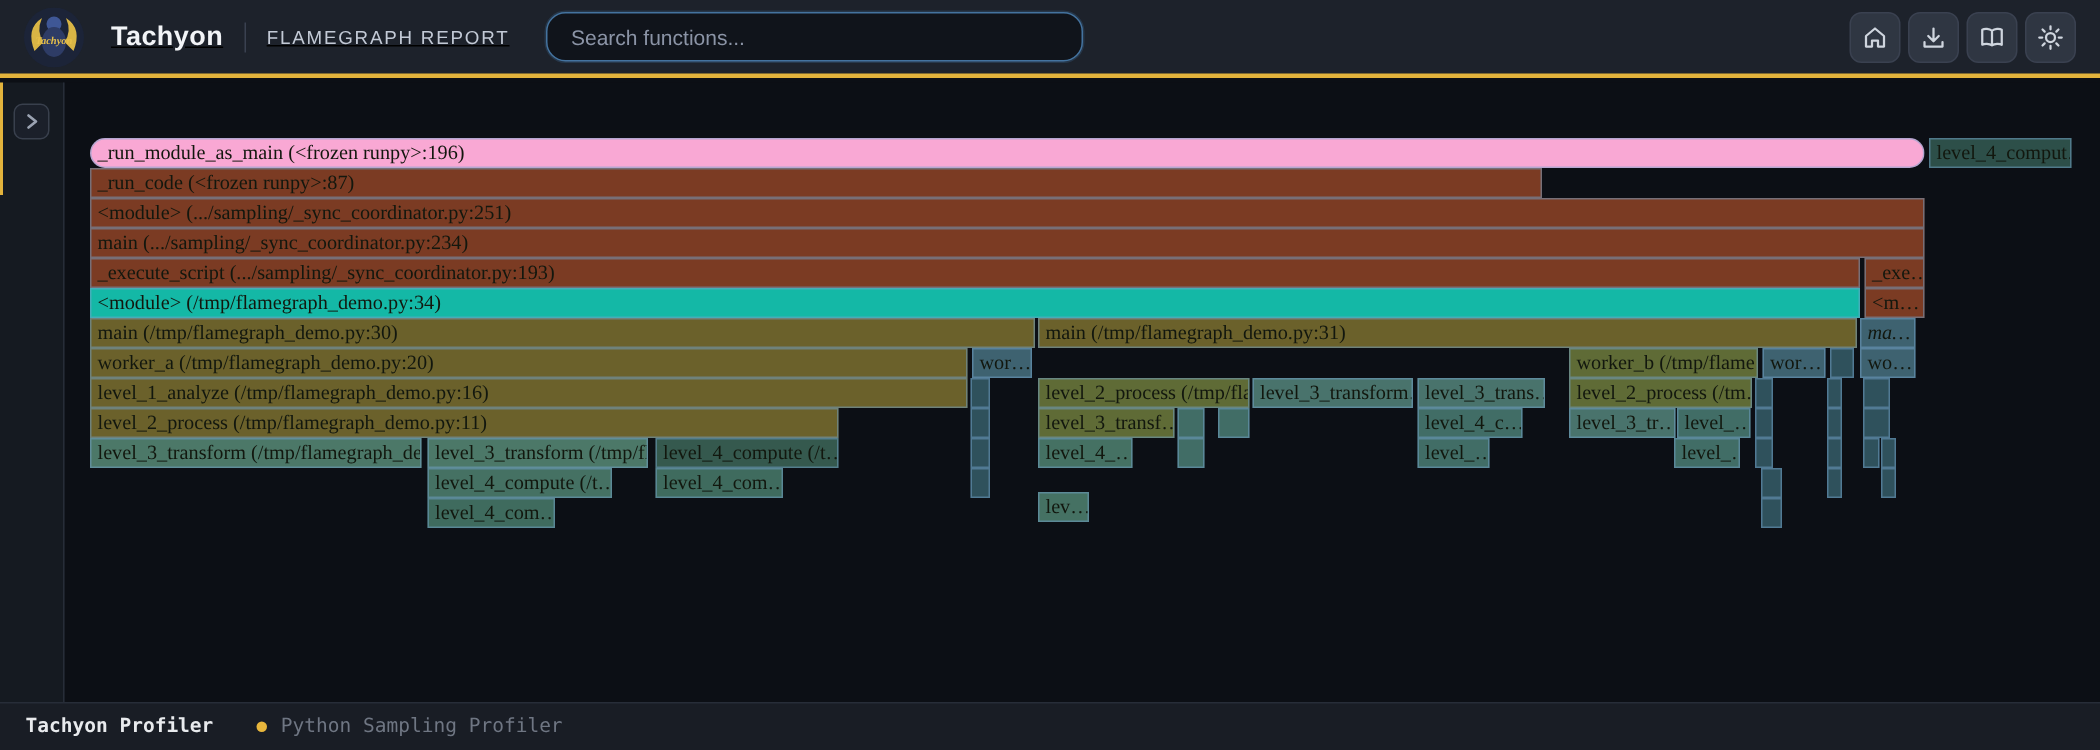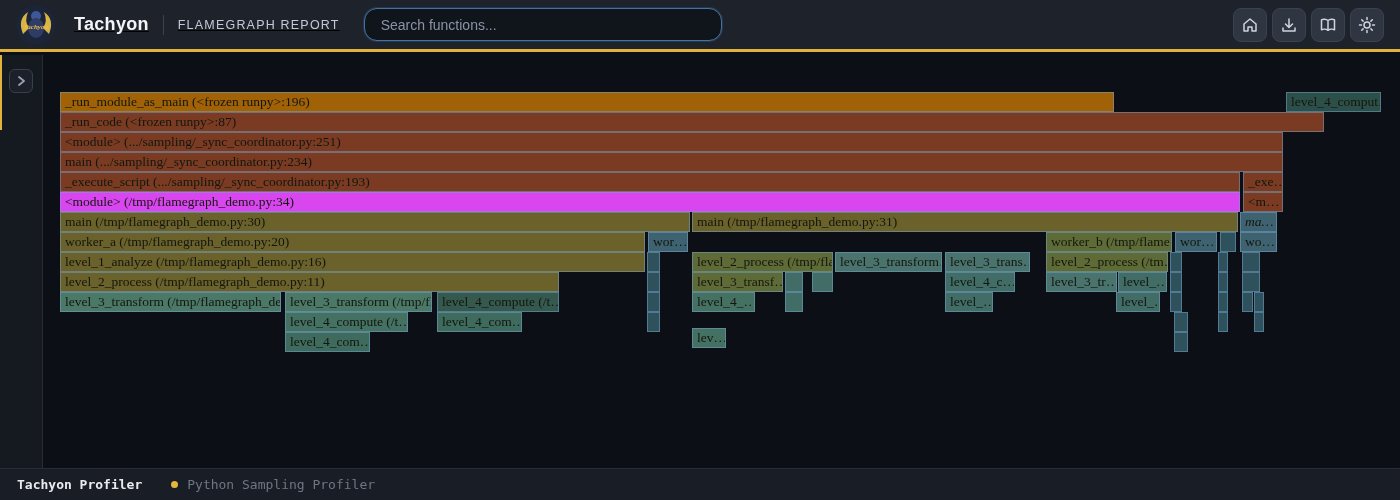--- a/index.html
+++ b/index.html
@@ -102,28 +102,28 @@
   <div class="rail-toggle">
     <svg width="12" height="12" viewBox="0 0 12 12">
       <polyline points="4,2 9,6 4,10"></polyline>
     </svg>
   </div>
 </div>
 
 <div class="main"></div>
 <div class="flame-layer">
   <div class="flame-root">Program Root</div>
-<div class="frame" style="left: 60px; top: 92px; width: 1054px; background: #a16207;">_run_module_as_main (&lt;frozen runpy&gt;:196)</div>
+<div class="frame" style="left: 60px; top: 92px; width: 1223px; background: #f9a8d4; border-radius: 10px;">_run_module_as_main (&lt;frozen runpy&gt;:196)</div>
     <div class="frame" style="left: 1286px; top: 92px; width: 95px; background: rgb(45, 79, 73);">level_4_comput…</div>
-    <div class="frame" style="left: 60px; top: 112px; width: 1264px; background: rgb(123, 59, 35);">_run_code (&lt;frozen runpy&gt;:87)</div>
+    <div class="frame" style="left: 60px; top: 112px; width: 968px; background: rgb(123, 59, 35);">_run_code (&lt;frozen runpy&gt;:87)</div>
     <div class="frame" style="left: 60px; top: 132px; width: 1223px; background: rgb(123, 59, 35);">&lt;module&gt; (.../sampling/_sync_coordinator.py:251)</div>
     <div class="frame" style="left: 60px; top: 152px; width: 1223px; background: rgb(123, 59, 35);">main (.../sampling/_sync_coordinator.py:234)</div>
     <div class="frame" style="left: 60px; top: 172px; width: 1180px; background: rgb(123, 59, 35);">_execute_script (.../sampling/_sync_coordinator.py:193)</div>
     <div class="frame" style="left: 1243px; top: 172px; width: 40px; background: rgb(123, 59, 35);">_exe…</div>
-    <div class="frame" style="left: 60px; top: 192px; width: 1180px; background: #d946ef;">&lt;module&gt; (/tmp/flamegraph_demo.py:34)</div>
+    <div class="frame" style="left: 60px; top: 192px; width: 1180px; background: #14b8a6;">&lt;module&gt; (/tmp/flamegraph_demo.py:34)</div>
     <div class="frame" style="left: 1243px; top: 192px; width: 40px; background: rgb(123, 59, 35);">&lt;m…</div>
     <div class="frame" style="left: 60px; top: 212px; width: 630px; background: rgb(107, 97, 43);">main (/tmp/flamegraph_demo.py:30)</div>
     <div class="frame" style="left: 692px; top: 212px; width: 546px; background: rgb(107, 97, 43);">main (/tmp/flamegraph_demo.py:31)</div>
     <div class="frame" style="left: 1240px; top: 212px; width: 37px; background: rgb(62, 98, 112); font-style: italic;">ma…</div>
     <div class="frame" style="left: 60px; top: 232px; width: 585px; background: rgb(107, 97, 43);">worker_a (/tmp/flamegraph_demo.py:20)</div>
     <div class="frame" style="left: 648px; top: 232px; width: 40px; background: rgb(62, 98, 112);">wor…</div>
     <div class="frame" style="left: 1046px; top: 232px; width: 126px; background: rgb(95, 107, 54);">worker_b (/tmp/flame…</div>
     <div class="frame" style="left: 1175px; top: 232px; width: 42px; background: rgb(62, 98, 112);">wor…</div>
     <div class="frame" style="left: 1220px; top: 232px; width: 16px; background: rgb(47, 81, 92);"></div>
     <div class="frame" style="left: 1240px; top: 232px; width: 37px; background: rgb(62, 98, 112);">wo…</div>

